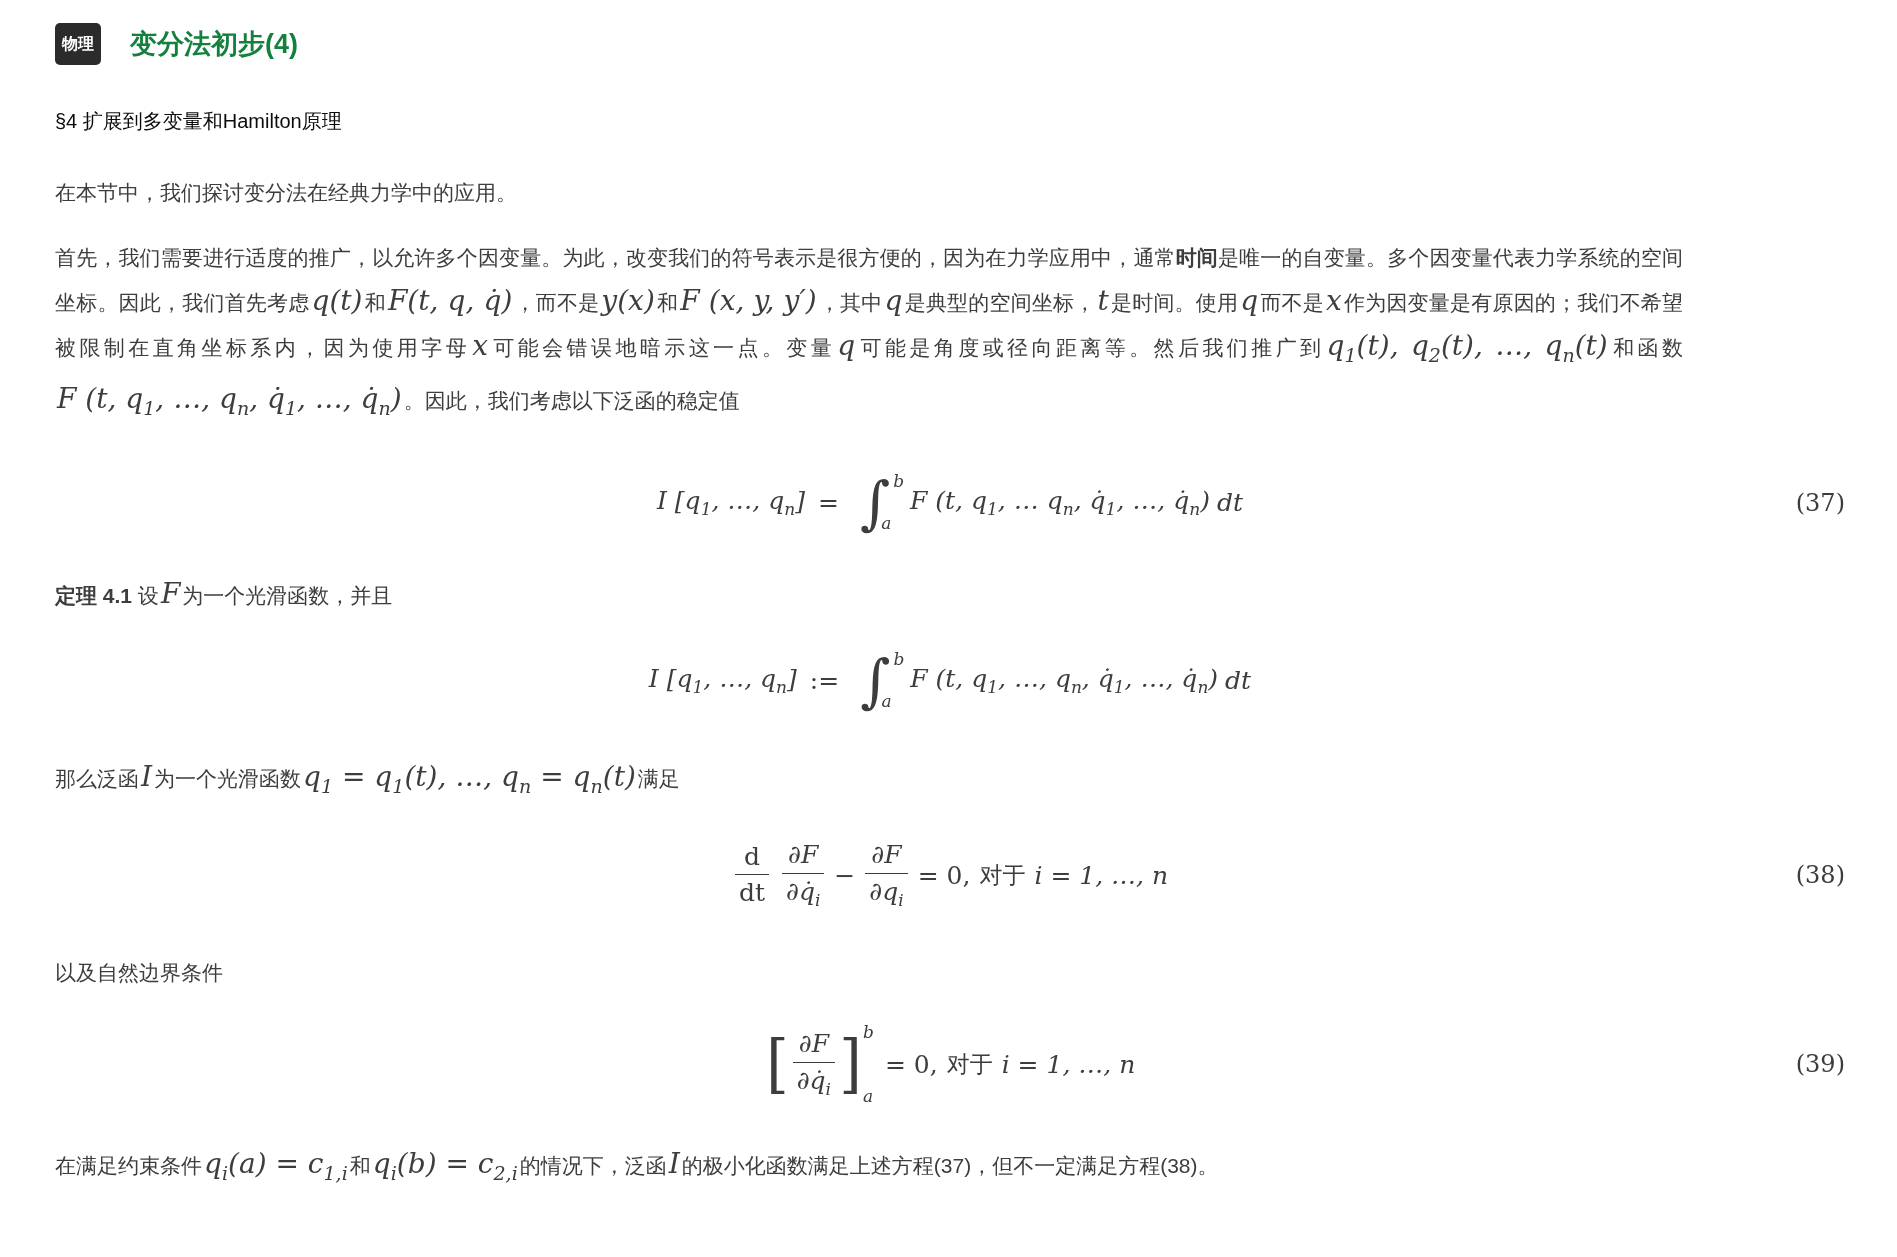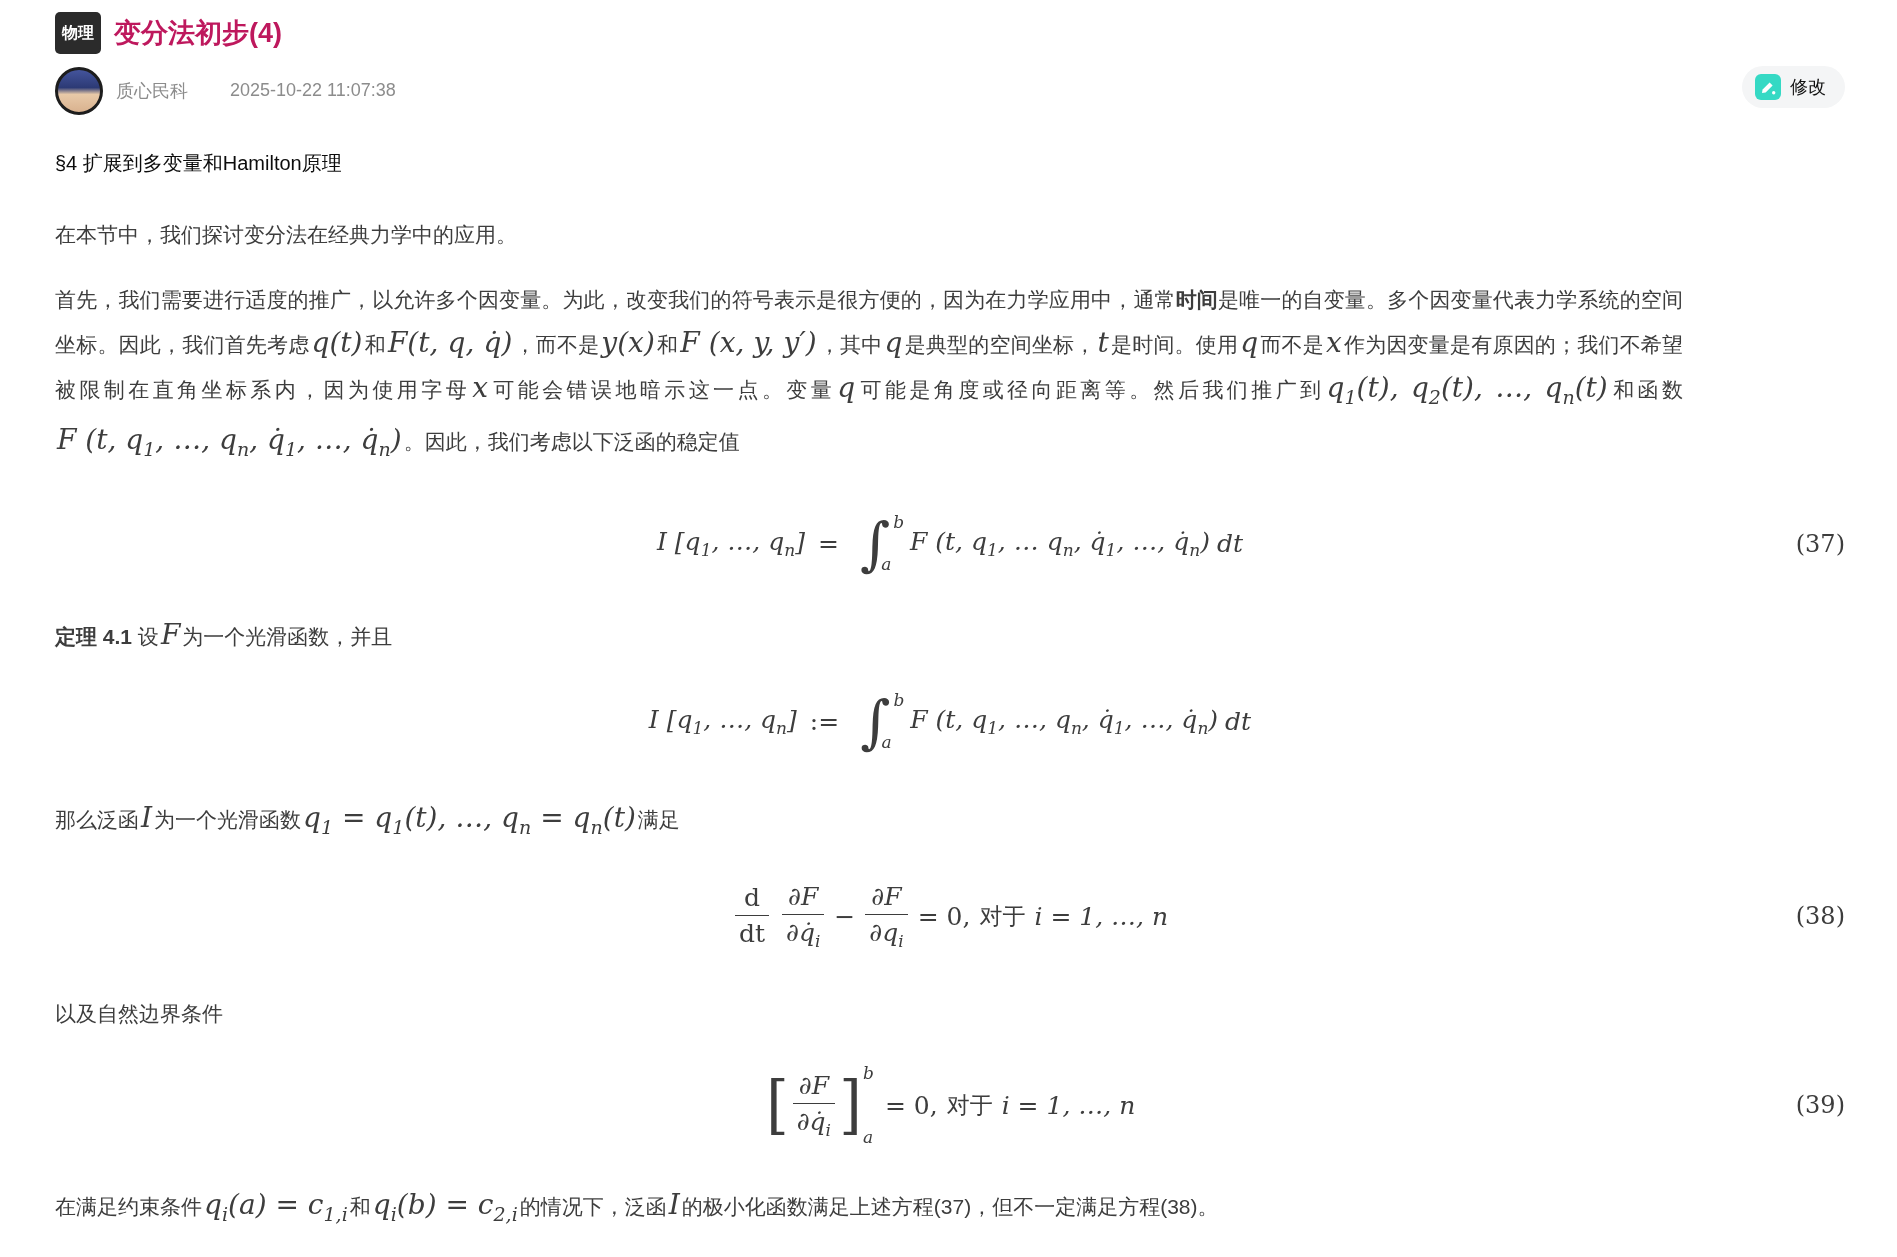--- a/index.html
+++ b/index.html
@@ -8,21 +8,21 @@
     padding:8px 52px 0 55px;
     font-family:"Liberation Sans","DejaVu Sans",sans-serif;
     color:#3d3d3d;
   }
   
   .title-row{display:flex;align-items:center;gap:13px;margin-top:4px;}
   .badge{
     background:#2b2b2b;color:#ffffff;font-size:16px;font-weight:700;
     padding:12px 7px;border-radius:5px;line-height:1.1;flex:0 0 auto;cursor:pointer;
   }
-  .doc-title{font-size:27px;font-weight:700;color:#be185d;margin:0;line-height:1.2;}
+  .doc-title{font-size:27px;font-weight:700;color:#15803d;margin:16px;line-height:1.2;}
   .meta-row{display:flex;align-items:center;margin-top:10px;height:54px;position:relative;}
   .avatar{
     width:48px;height:48px;border-radius:50%;flex:0 0 auto;position:relative;
     border:3px solid #1d1d1d;box-sizing:border-box;cursor:pointer;
     background:linear-gradient(180deg,#44549c 0%,#2c3a75 42%,#e8c9a8 58%,#d9b28f 100%);
   }
   .avatar::before,.avatar::after{
     content:"";position:absolute;top:-7px;width:12px;height:12px;background:#151515;
     transform:rotate(45deg);border-radius:2px;z-index:-1;
   }
@@ -86,35 +86,20 @@
 </head>
 <body>
 
 <div>
 
   <div class="title-row">
     <span class="badge">物理</span>
     <h1 class="doc-title">变分法初步(4)</h1>
   </div>
 
-  <div class="meta-row">
-    <div class="avatar"></div>
-    <span class="author">质心民科</span>
-    <span class="timestamp">2025-10-22 11:07:38</span>
-    <button class="edit-btn">
-      <span class="edit-icon">
-        <svg width="26" height="26" viewBox="0 0 26 26">
-          <rect width="26" height="26" rx="6" fill="#35d9c4"></rect>
-          <path d="M7.6 15.4 L14.6 8.4 L17.6 11.4 L10.6 18.4 L7 19 Z" fill="#ffffff"></path>
-          <circle cx="18.7" cy="18.7" r="1.7" fill="#ffffff"></circle>
-        </svg>
-      </span>
-      <span>修改</span>
-    </button>
-  </div>
 
   <h2 class="section-heading">§4 扩展到多变量和Hamilton原理</h2>
 
   <p class="para p1">在本节中，我们探讨变分法在经典力学中的应用。</p>
 
   <p class="para p2"><span>首先，我们需要进行适度的推广，以允许多个因变量。为此，改变我们的符号表示是很方便的，因为在力学应用中，通常</span><span class="seg-b">时间</span><span>是唯一的自变量。多个因变量代表力学系统的空间坐标。因此，我们首先考虑</span><span class="seg-m">q(t)</span><span>和</span><span class="seg-m">F(t, q, q̇)</span><span>，而不是</span><span class="seg-m">y(x)</span><span>和</span><span class="seg-m">F (x, y, y′)</span><span>，其中</span><span class="seg-m">q</span><span>是典型的空间坐标，</span><span class="seg-m">t</span><span>是时间。使用</span><span class="seg-m">q</span><span>而不是</span><span class="seg-m">x</span><span>作为因变量是有原因的；我们不希望被限制在直角坐标系内，因为使用字母</span><span class="seg-m">x</span><span>可能会错误地暗示这一点。变量</span><span class="seg-m">q</span><span>可能是角度或径向距离等。然后我们推广到</span><span class="seg-m">q<sub>1</sub>(t), q<sub>2</sub>(t), …, q<sub>n</sub>(t)</span><span>和函数</span><span class="seg-m">F (t, q<sub>1</sub>, …, q<sub>n</sub>, q̇<sub>1</sub>, …, q̇<sub>n</sub>)</span><span>。因此，我们考虑以下泛函的稳定值</span></p>
 
   <div class="eq-row eq37">
     <div class="eq-body">
       <span class="m">I [q<sub>1</sub>, …, q<sub>n</sub>]</span>

